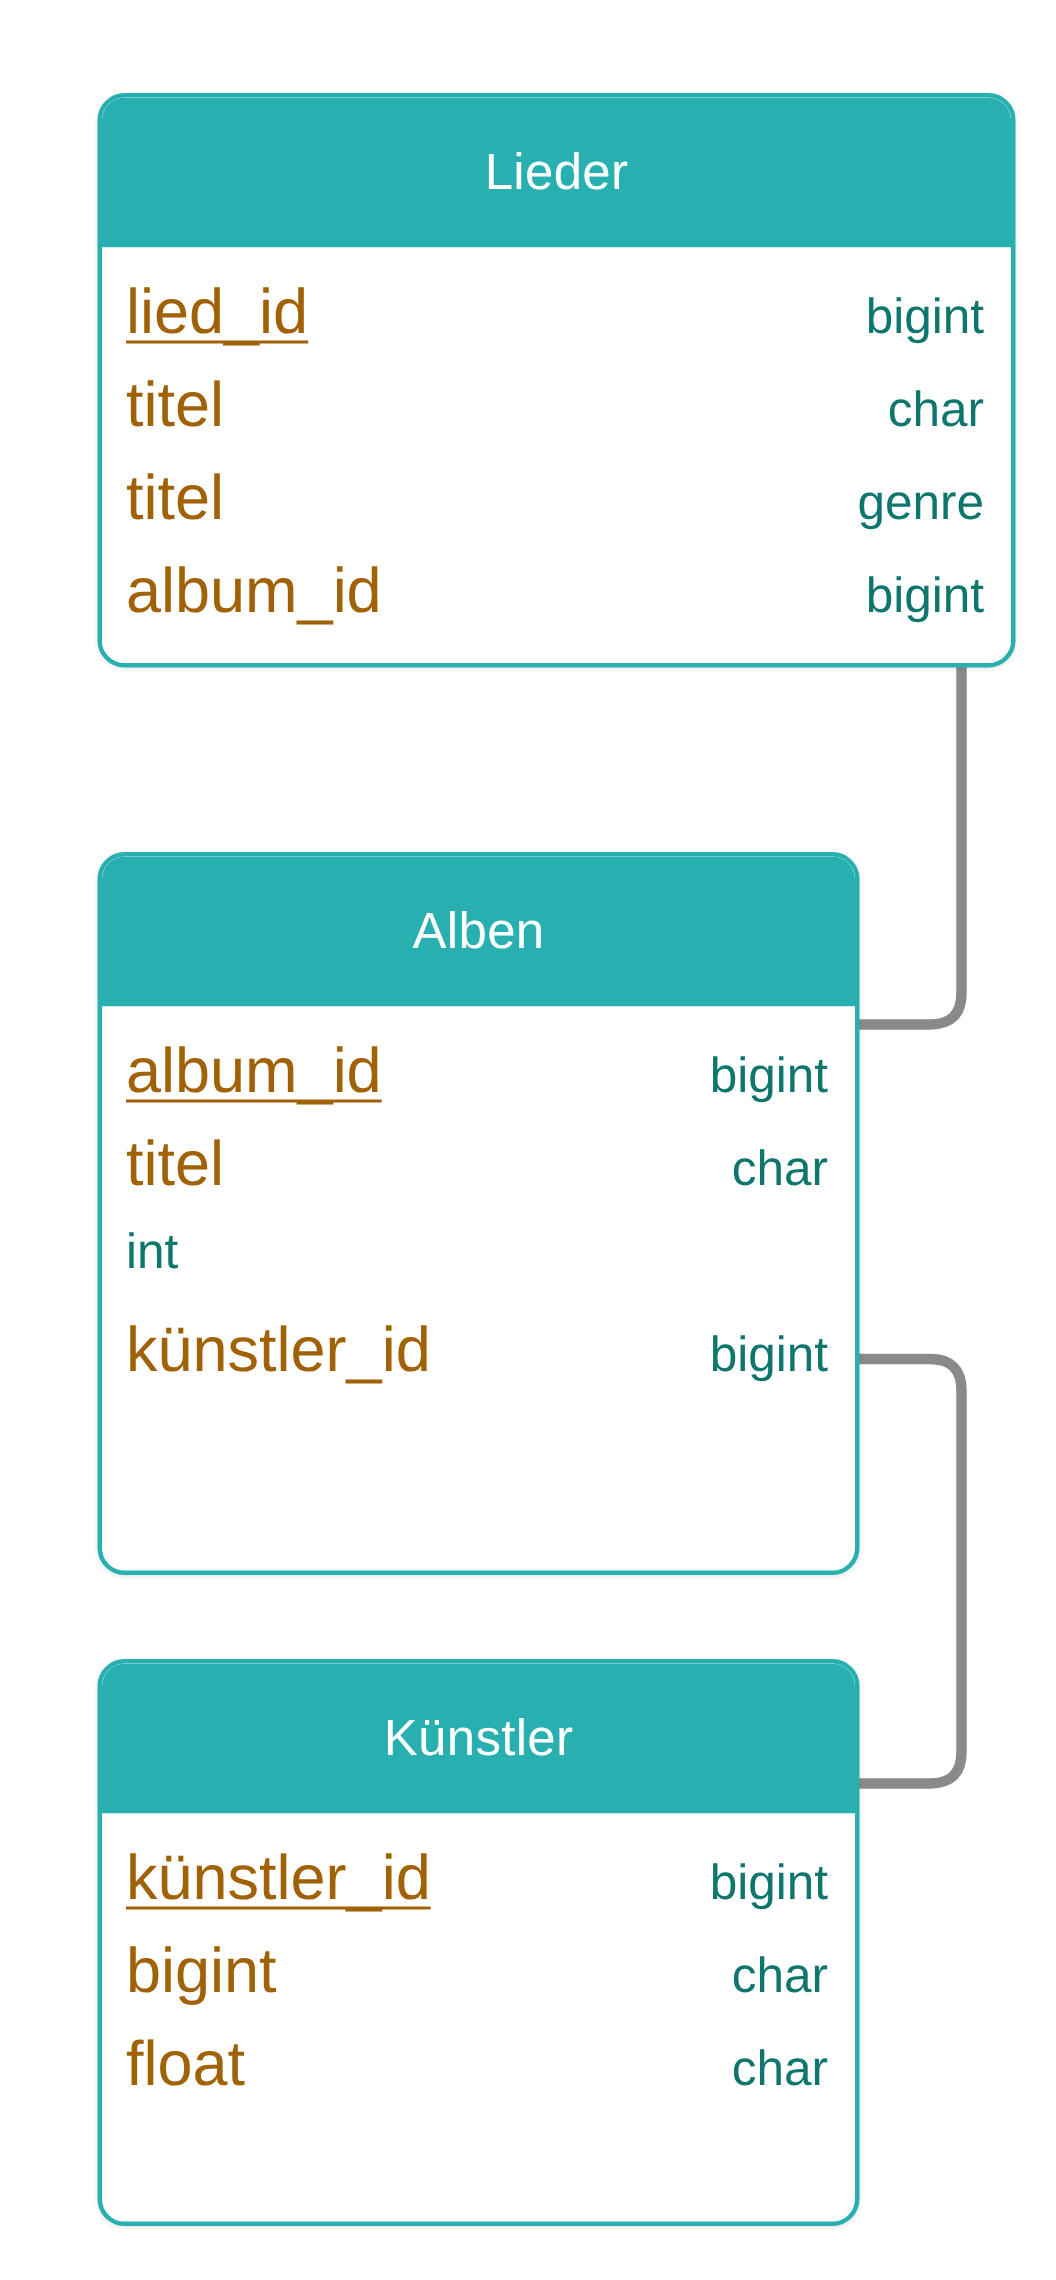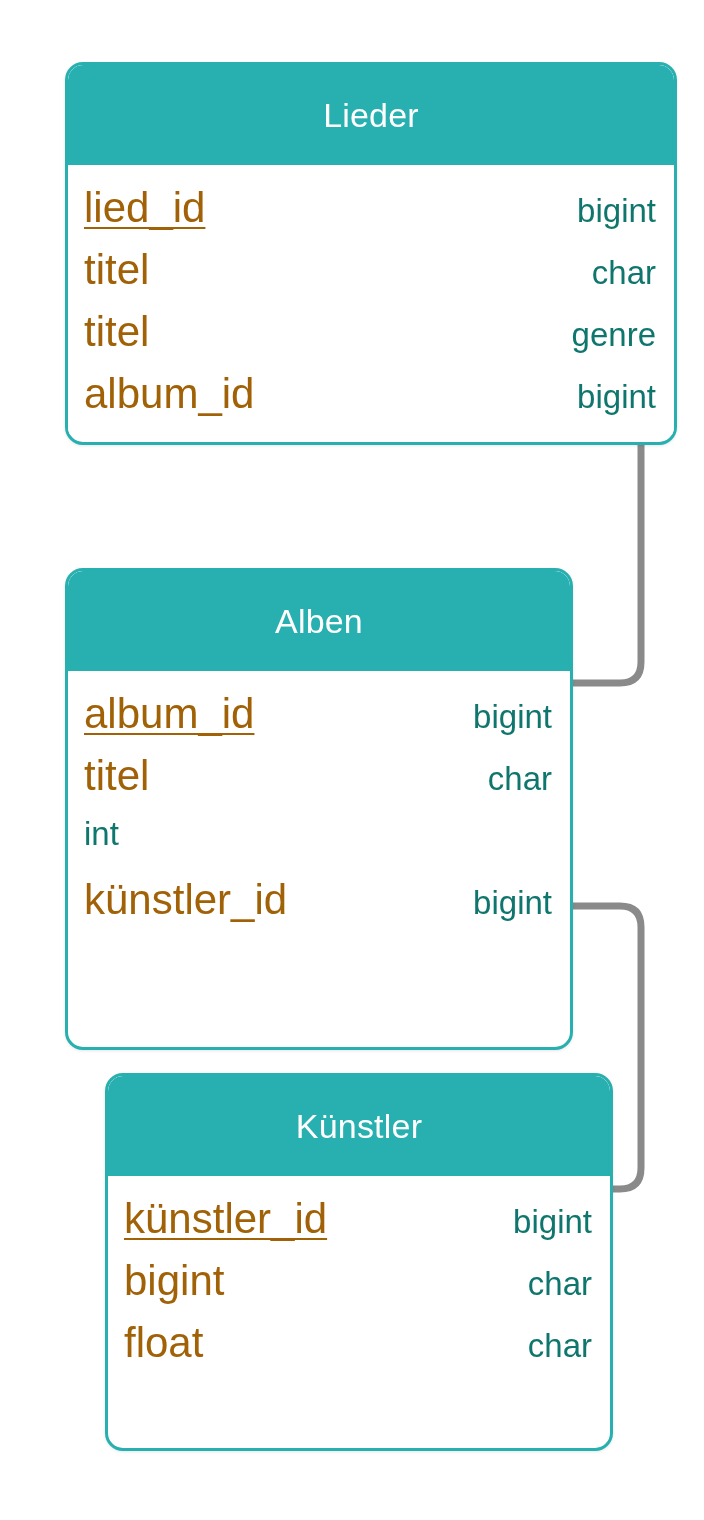--- a/index.html
+++ b/index.html
@@ -146,21 +146,21 @@
       <div class="field-row">
         <span class="field-type">int</span>
       </div>
       <div class="field-row">
         <span class="field-name">künstler_id</span>
         <span class="field-type">bigint</span>
       </div>
     </div>
   </div>
 
-  <div class="entity" style="left:65px; top:1073px; width:508px; height:378px;margin-left:40px;">
+  <div class="entity" style="left:65px; top:1106px; width:508px; height:378px;">
     <div class="entity-header">
       <span class="entity-title">Künstler</span>
     </div>
     <div class="entity-body">
       <div class="field-row">
         <span class="field-name pk">künstler_id</span>
         <span class="field-type">bigint</span>
       </div>
       <div class="field-row">
         <span class="field-name">bigint</span>

